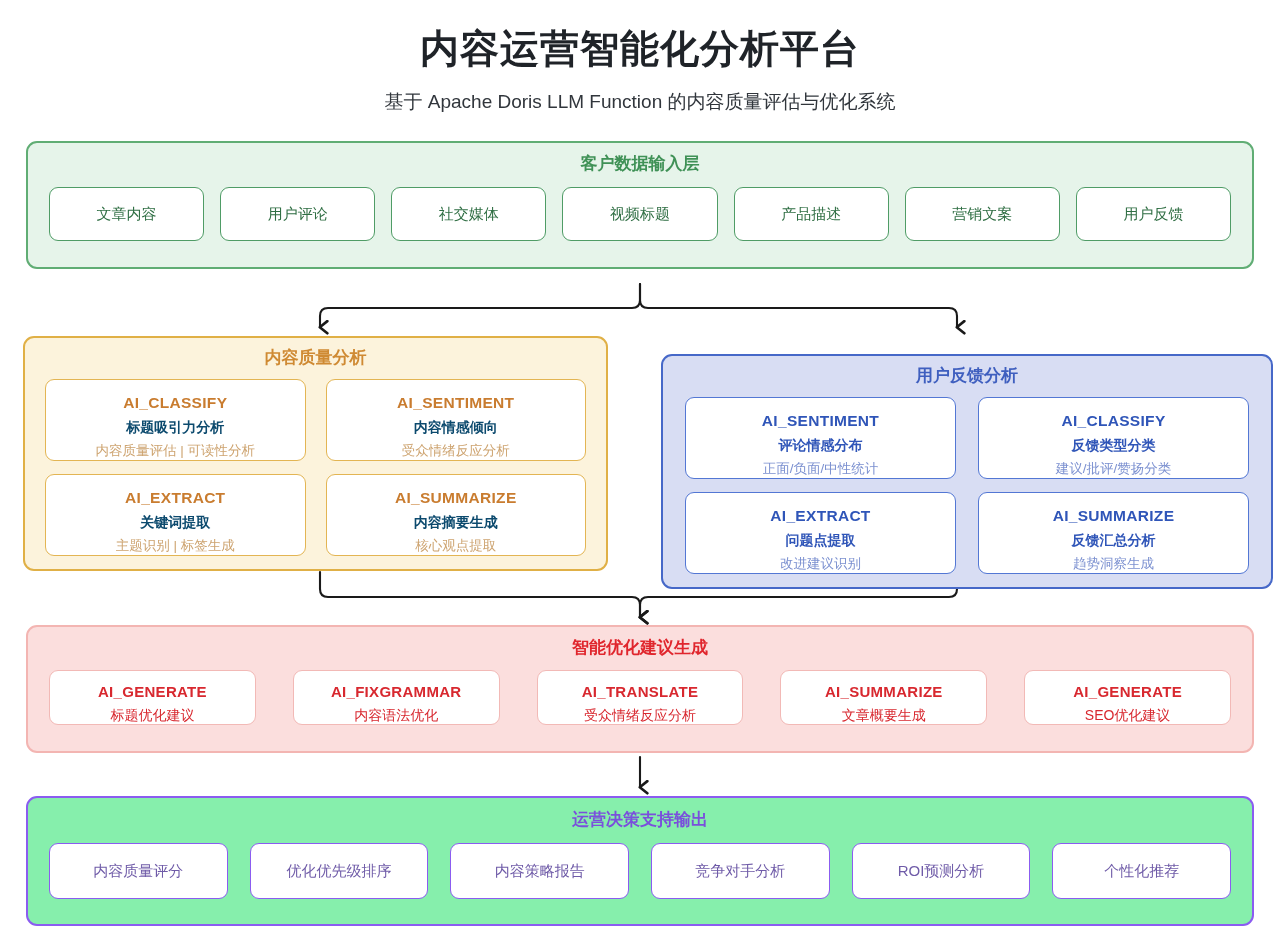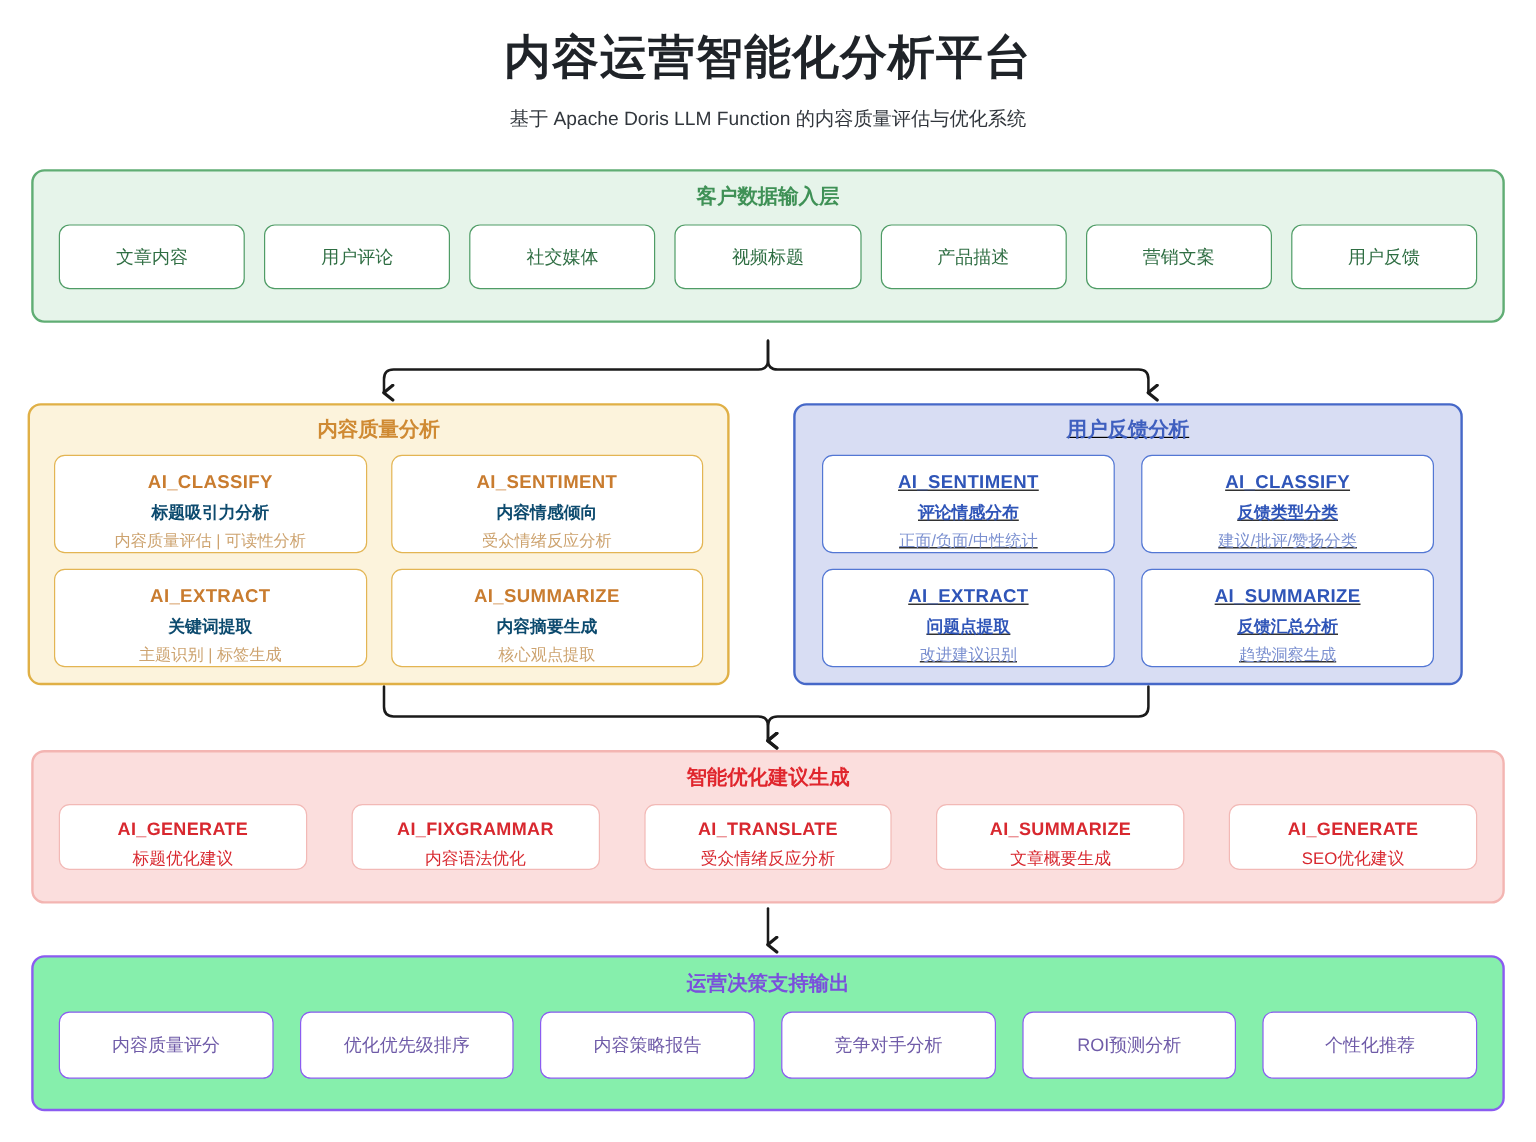--- a/index.html
+++ b/index.html
@@ -23,21 +23,21 @@
   .page-header { text-align: center; padding-top: 26px; }
   .page-title {
     font-size: 39px;
     font-weight: 700;
     color: #1f2328;
     letter-spacing: 1px;
     line-height: 1.2;
   }
   .page-subtitle {
     margin-top: 16px;
-    font-size: 16px;
+    font-size: 19px;
     color: #31363c;
     font-weight: 400;
   }
 
   
   .band {
     position: absolute;
     border-radius: 11px;
     border: 2px solid;
   }
@@ -129,24 +129,23 @@
     grid-auto-rows: 82px;
     gap: 13px 20px;
   }
   #quality-band .card { border-color: #e3b553; }
   #quality-band .fn   { color: #c97c2f; }
   #quality-band .desc { color: #0c4a6e; }
   #quality-band .sub  { color: #cda36f; }
 
   
   #feedback-band {
-    left: 661px; top: 336px; width: 558px; height: 235px;
+    left: 661px; top: 354px; width: 612px; height: 235px;
     background: #d8ddf3;
     border-color: #4668c8;
-    text-decoration: underline;
   }
   #feedback-band .band-title { color: #3f5fbf; padding-top: 11px; }
   #feedback-band .grid {
     margin: 13px 22px 0 22px;
     display: grid;
     grid-template-columns: 1fr 1fr;
     grid-auto-rows: 82px;
     gap: 13px 22px;
   }
   #feedback-band .card { border-color: #5377d4; }

